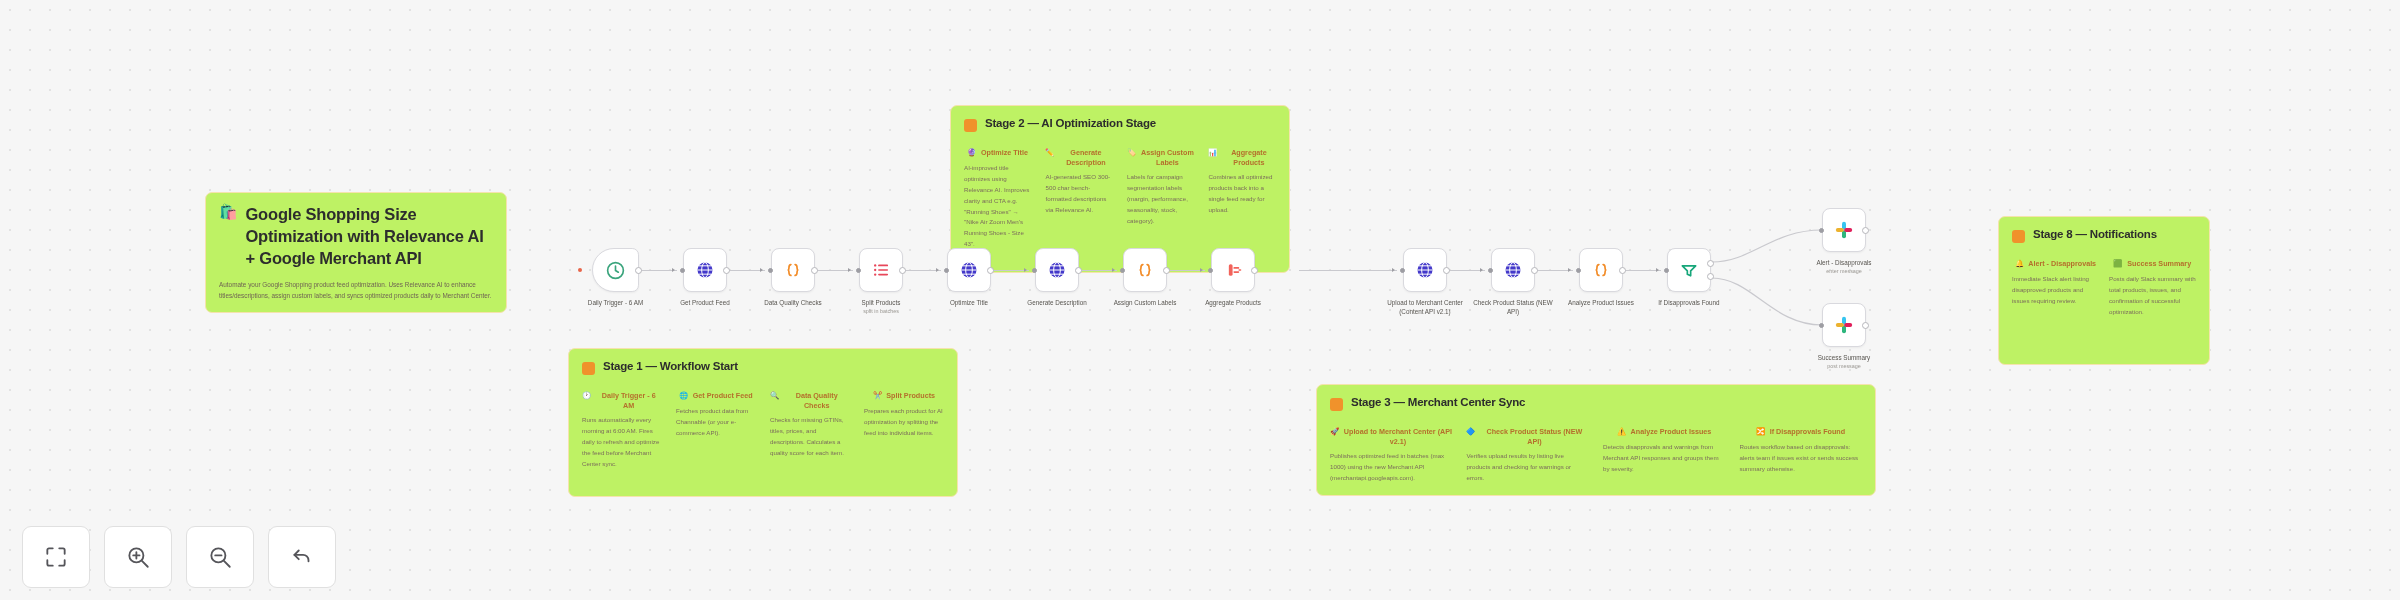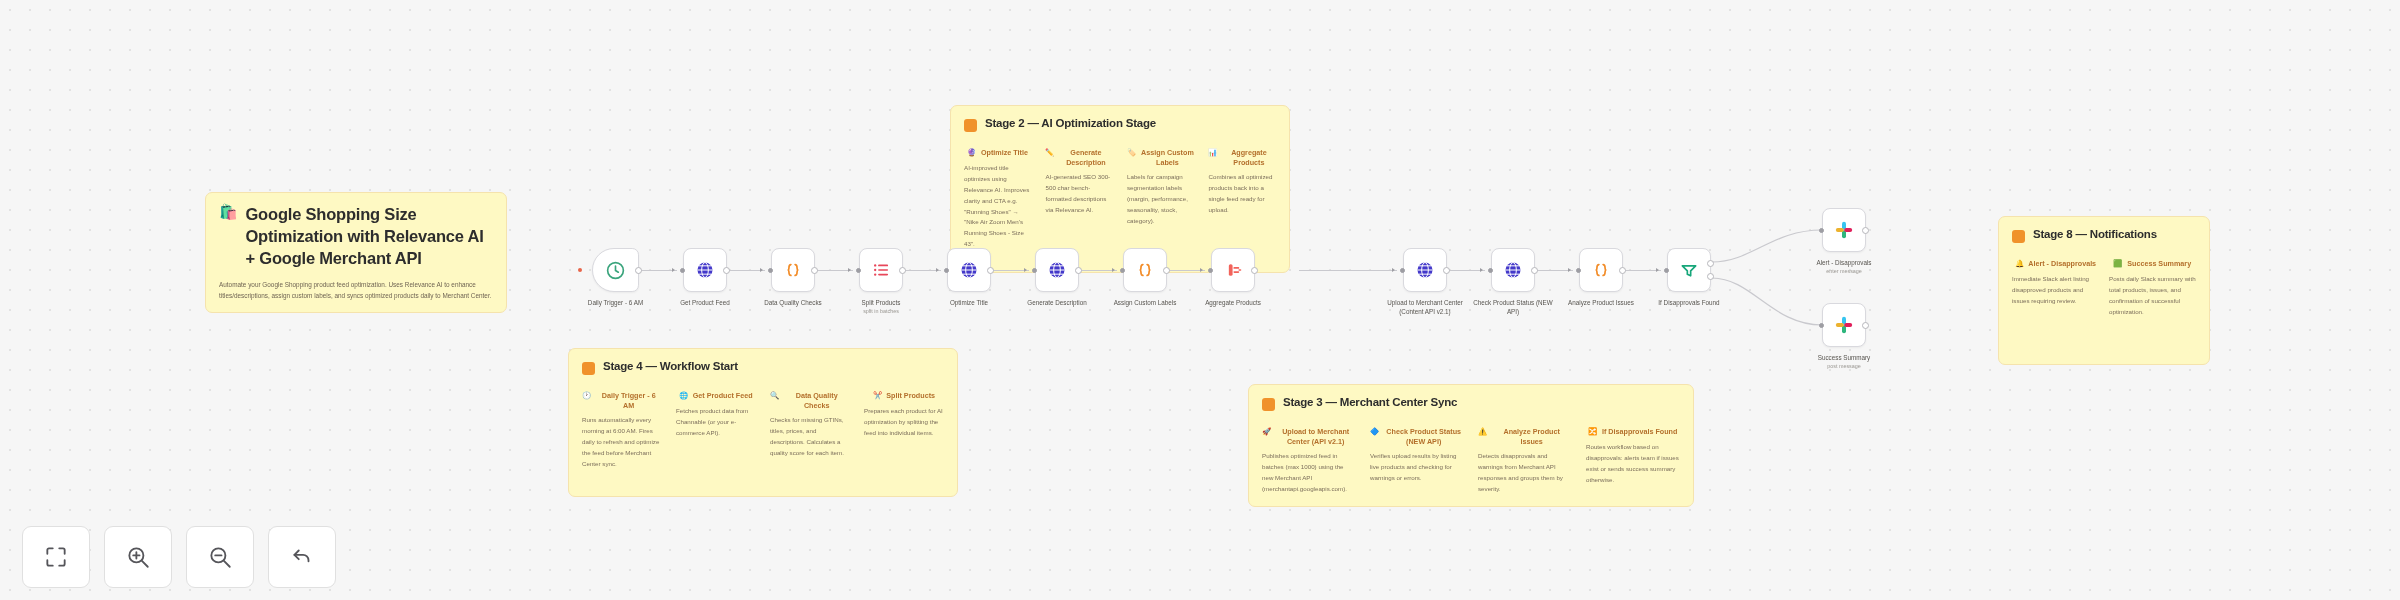--- a/index.html
+++ b/index.html
@@ -9,21 +9,21 @@
     background-color:#f6f6f6;
     background-image:radial-gradient(#e2e2e2 1.1px, transparent 1.2px);
     background-size:20px 20px;
     position:relative;
   }
   .canvas{ position:absolute; inset:0; }
 
   
   .note{
     position:absolute;
-    background:#fef9c3;
+    background:#bef264;
     border:1px solid #f5e3ad;
     border-radius:7px;
     padding:11px 13px;
   }
   .note-title{
     display:flex; align-items:flex-start; gap:8px;
     font-weight:bold; color:#2d2d2d; letter-spacing:-.2px;
   }
   .sq{ width:13px;height:13px;border-radius:3px;background:#f0922b;flex:0 0 auto;margin-top:2px; }
   .note-sub{ color:#6f6453; margin-top:9px; line-height:1.5; }
@@ -41,21 +41,21 @@
   .stage .col-h{
     display:flex; align-items:flex-start; justify-content:center; gap:4px;
     font-size:7.2px; font-weight:bold; color:#b4702c; text-align:center;
     line-height:1.35; margin-bottom:5px;
   }
   .stage .col-h .ci{ font-size:7.5px; flex:0 0 auto; }
   .stage .col-b{ font-size:6.2px; line-height:1.75; color:#7b6e5b; }
 
   #note-stage2{ left:950px; top:105px; width:340px; padding-bottom:22px; }
   #note-stage1{ left:568px; top:348px; width:390px; padding-bottom:26px; }
-  #note-stage3{ left:1248px; top:384px; width:446px; }
+  #note-stage3{ left:1316px; top:384px; width:560px; }
   #note-stage4{ left:1998px; top:216px; width:212px; padding-bottom:46px; }
   #note-stage4 .cols{ gap:10px; }
 
   
   .node{ position:absolute; }
   .nbox{
     width:44px; height:44px; background:#fff;
     border:1.3px solid #d9d9de; border-radius:8px;
     display:flex; align-items:center; justify-content:center;
     box-shadow:0 1px 2px rgba(0,0,0,.05);
@@ -153,21 +153,21 @@
           <span>Aggregate Products</span>
           </div>
         <div class="col-b">Combines all optimized products back into a single feed ready for upload.</div>
       </div>
     </div>
   </div>
 
   <div class="note stage" id="note-stage1">
     <div class="note-title">
       <span class="sq"></span>
-      <span>Stage 4 — Workflow Start</span>
+      <span>Stage 1 — Workflow Start</span>
     </div>
     <div class="cols">
       <div class="col">
         <div class="col-h">
             <span class="ci">🕐</span>
           <span>Daily Trigger - 6 AM</span>
           </div>
         <div class="col-b">Runs automatically every morning at 6:00 AM. Fires daily to refresh and optimize the feed before Merchant Center sync.</div>
       </div>
       <div class="col">

